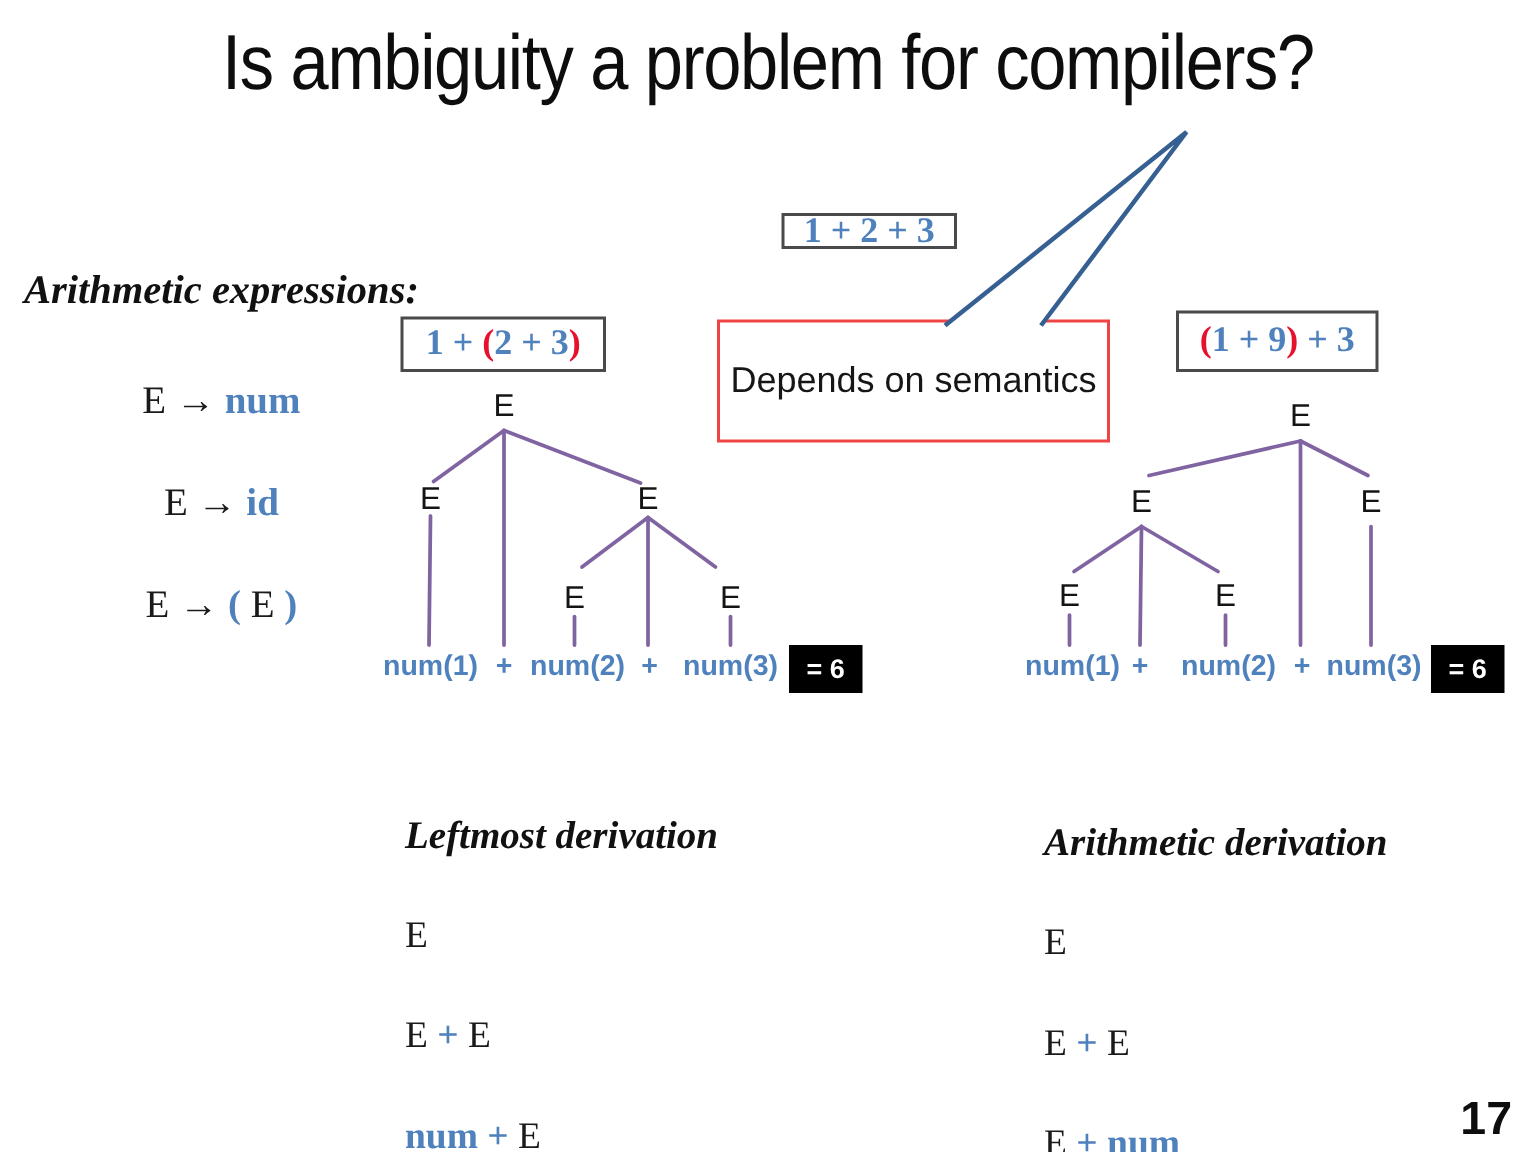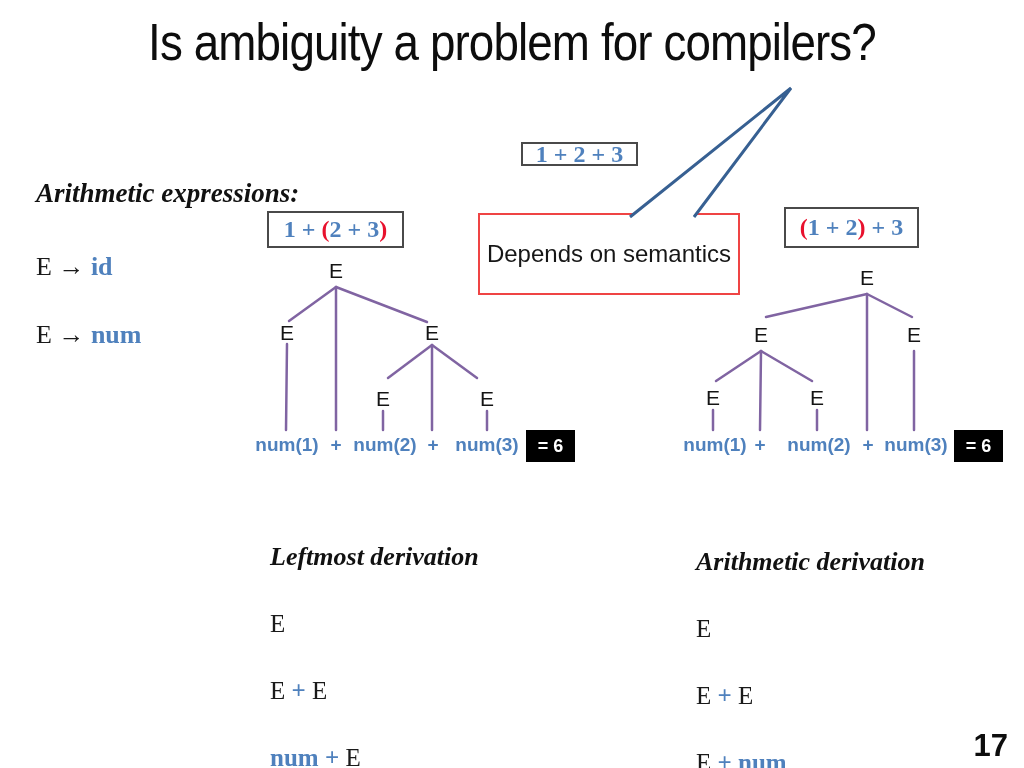--- a/index.html
+++ b/index.html
@@ -10,21 +10,21 @@
   }
   .title {
     position:absolute; left:0; right:0; top:12px; text-align:center;
     font-size:52px; color:#0d0d0d; font-weight:400;
     transform:scaleX(0.88); transform-origin:50% 50%;
     white-space:nowrap; letter-spacing:-1px;
   }
   .c-k { color:#1a1a1a; }
   .c-b { color:#4F81BD; font-weight:700; }
   .c-r { color:#E8112D; font-weight:700; }
-  .grammar { position:absolute; left:36px; top:142px; white-space:pre; }
+  .grammar { position:absolute; left:16px; top:142px; white-space:pre;text-align:center; }
   .grammar-heading {
     font-family:"Liberation Serif", serif; font-weight:700; font-style:italic;
     font-size:27px; color:#111; margin-bottom:6px;
   }
   .grammar-rule {
     font-family:"Liberation Serif", serif; font-size:26px; line-height:32px;
     color:#1a1a1a; white-space:pre;
   }
   .ebox {
     position:absolute; border:2px solid #4a4a4a; background:#fff;
@@ -71,27 +71,28 @@
 </style>
 </head>
 <body>
 
 <div class="slide">
 
   <div class="title">Is ambiguity a problem for compilers?</div>
 
   <div class="grammar">
     <div class="grammar-heading">Arithmetic expressions:</div>
+    <div class="grammar-rule"><span class="c-k">E → </span><span class="c-b">num</span></div>
     <div class="grammar-rule"><span class="c-k">E → </span><span class="c-b">id</span></div>
-    <div class="grammar-rule"><span class="c-k">E → </span><span class="c-b">num</span></div>
+    <div class="grammar-rule"><span class="c-k">E → </span><span class="c-b">( </span><span class="c-k">E</span><span class="c-b"> )</span></div>
   </div>
 
   <div class="ebox" style="left:521px; top:142px; width:117px; height:24px;"><span class="c-b">1 + 2 + 3</span></div>
   <div class="ebox" style="left:267px; top:211px; width:137px; height:37px;"><span class="c-b">1 + </span><span class="c-r">(</span><span class="c-b">2 + 3</span><span class="c-r">)</span></div>
-  <div class="ebox" style="left:784px; top:207px; width:135px; height:41px;"><span class="c-r">(</span><span class="c-b">1 + 2</span><span class="c-r">)</span><span class="c-b"> + 3</span></div>
+  <div class="ebox" style="left:784px; top:207px; width:135px; height:41px;"><span class="c-r">(</span><span class="c-b">1 + 9</span><span class="c-r">)</span><span class="c-b"> + 3</span></div>
 
   <div class="callout-box">
     <span>Depends on semantics</span>
   </div>
 
   <div class="tnode" style="left:336px; top:271px;">E</div>
   <div class="tnode" style="left:287px; top:333px;">E</div>
   <div class="tnode" style="left:432px; top:333px;">E</div>
   <div class="tnode" style="left:383px; top:399px;">E</div>
   <div class="tnode" style="left:487px; top:399px;">E</div>

